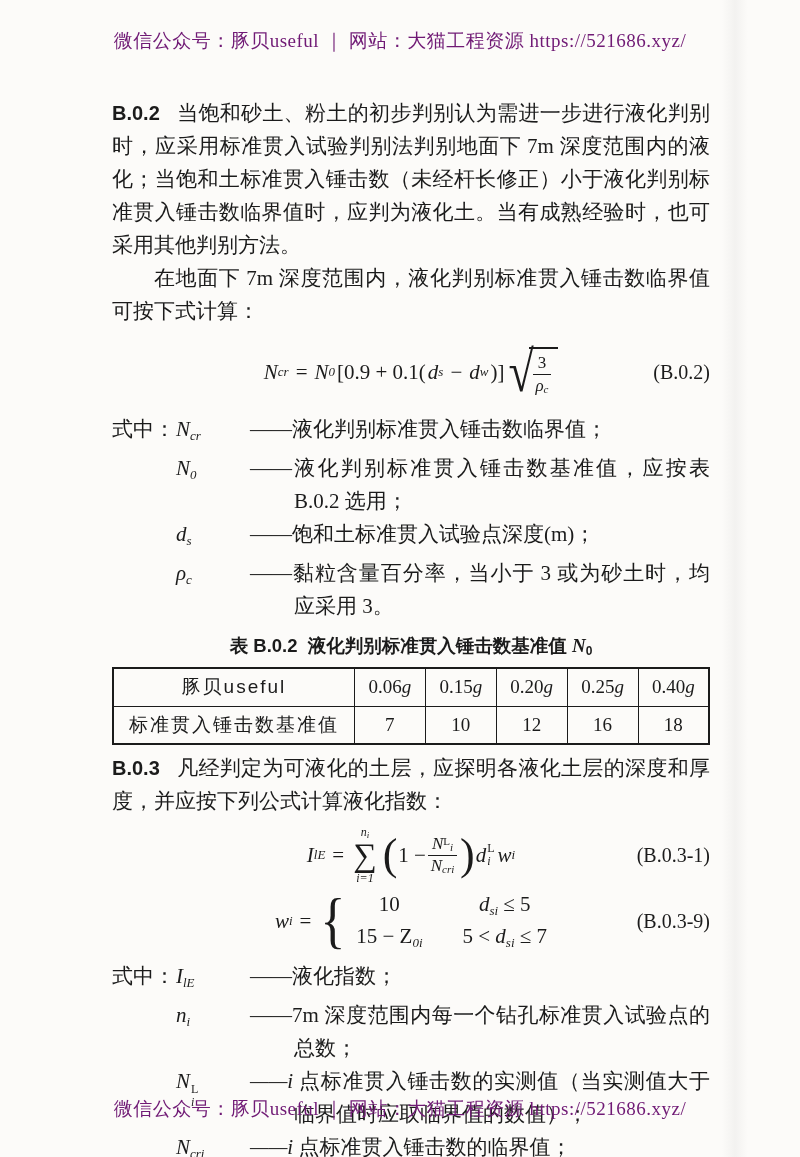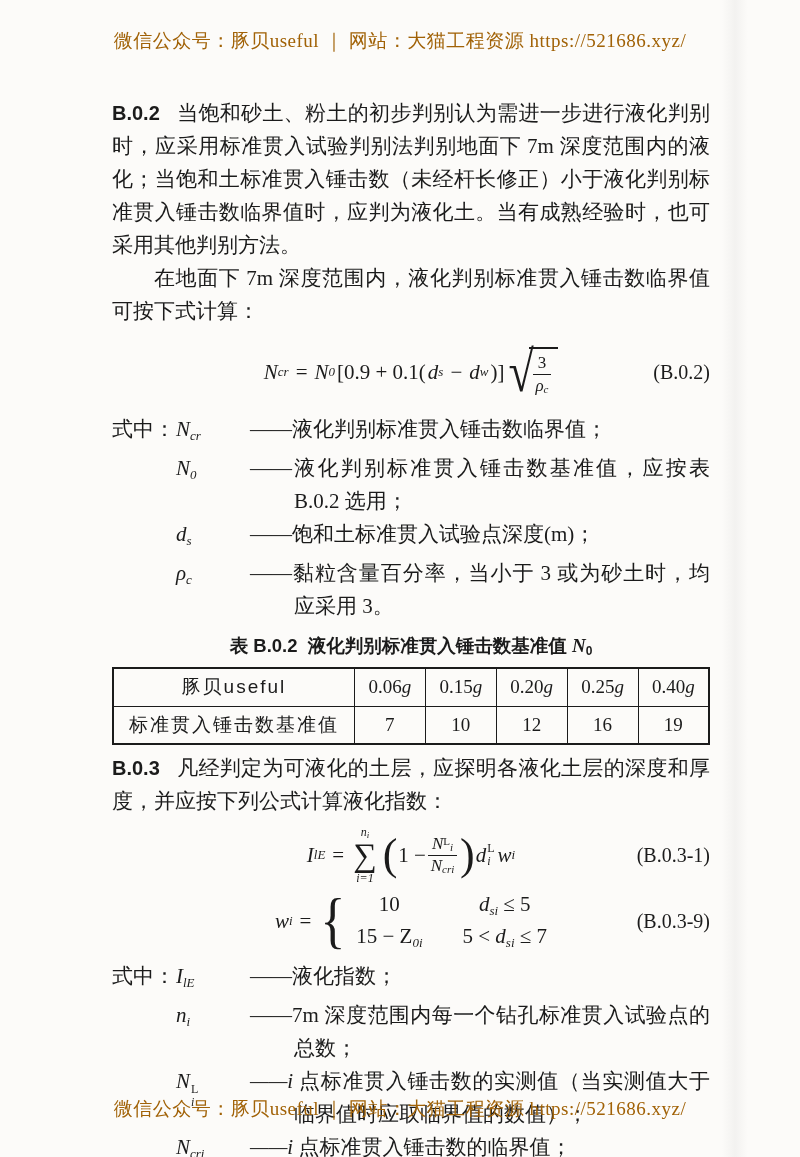--- a/index.html
+++ b/index.html
@@ -9,21 +9,21 @@
     background:#fcfbf9; overflow:hidden;
     font-family:"Liberation Serif","DejaVu Serif",serif;
     color:#1b1b1b;
   }
   
   .scan-streak { position:absolute; top:0; bottom:0; width:26px; right:52px;
     background:linear-gradient(90deg, rgba(0,0,0,0) 0%, rgba(120,120,120,.07) 50%, rgba(0,0,0,0) 100%); }
 
   .banner {
     position:absolute; left:0; width:100%; text-align:center;
-    color:#a16207; font-size:19px; letter-spacing:.5px;
+    color:#701a75; font-size:19px; letter-spacing:.5px;
     font-family:"Liberation Serif","DejaVu Serif",serif;
   }
   .banner.top { top:28px; }
   .banner.bottom { top:1096px; }
 
   .content { position:absolute; left:112px; width:598px; top:97px; }
 
   .body-p { font-size:21px; line-height:33px; text-align:justify; text-justify:inter-character; }
   .sec-label { font-weight:bold; margin-right:17px; font-family:"Liberation Sans","DejaVu Sans",sans-serif; font-size:20px; }
   .indent2 { text-indent:2em; }
@@ -167,21 +167,21 @@
           <td class="val"><span>0.20</span><span class="ui">g</span></td>
           <td class="val"><span>0.25</span><span class="ui">g</span></td>
           <td class="val"><span>0.40</span><span class="ui">g</span></td>
         </tr>
         <tr>
           <td class="lab">标准贯入锤击数基准值</td>
           <td class="val">7</td>
           <td class="val">10</td>
           <td class="val">12</td>
           <td class="val">16</td>
-          <td class="val">19</td>
+          <td class="val">18</td>
         </tr>
       </tbody>
         </table>
     </div>
 
     <p class="body-p" style="margin-top:7px;"><span class="sec-label">B.0.3</span><span>凡经判定为可液化的土层，应探明各液化土层的深度和厚度，并应按下列公式计算液化指数：</span></p>
 
     <div class="formula-row f-b031">
       <span class="formula">
         <span class="mi">I</span>

